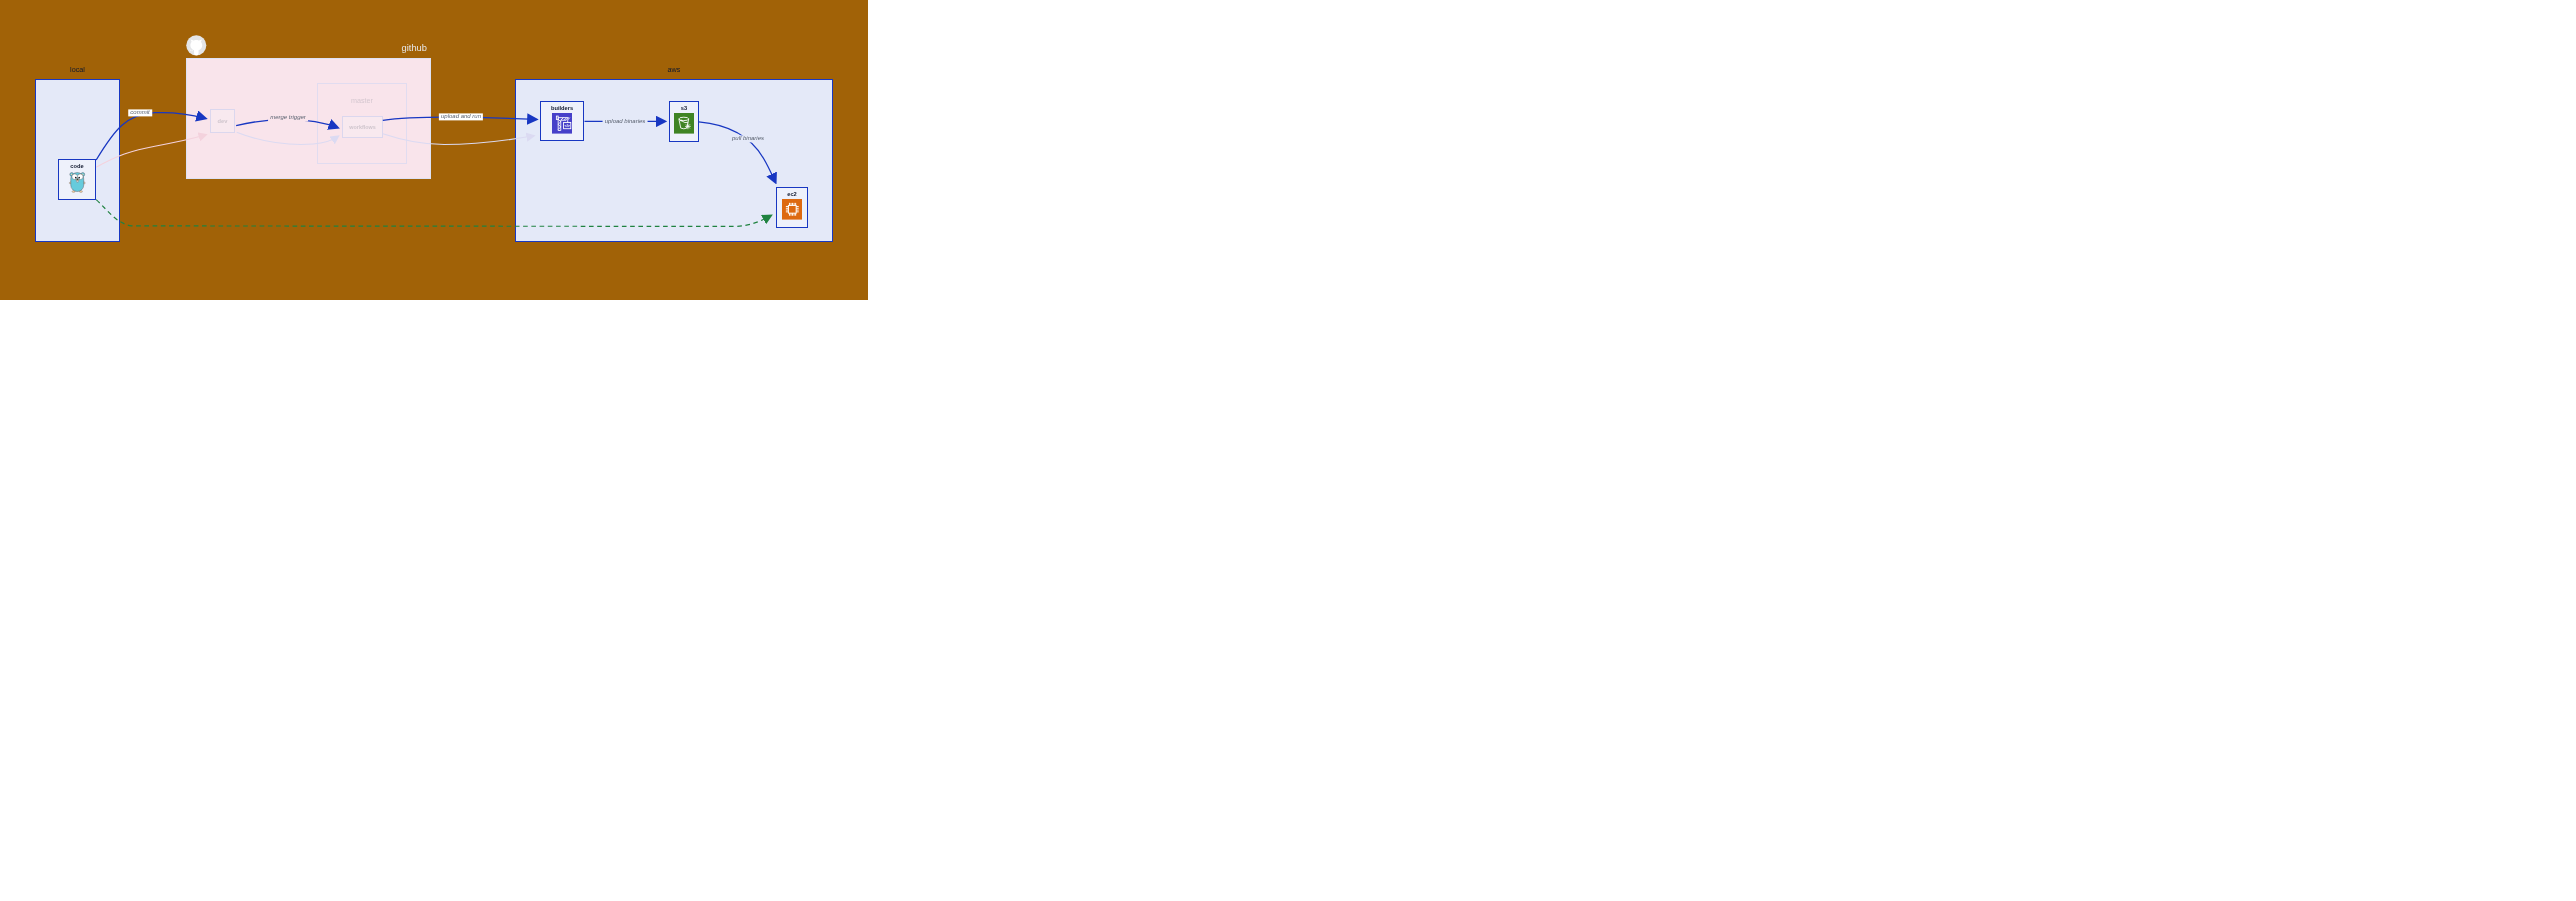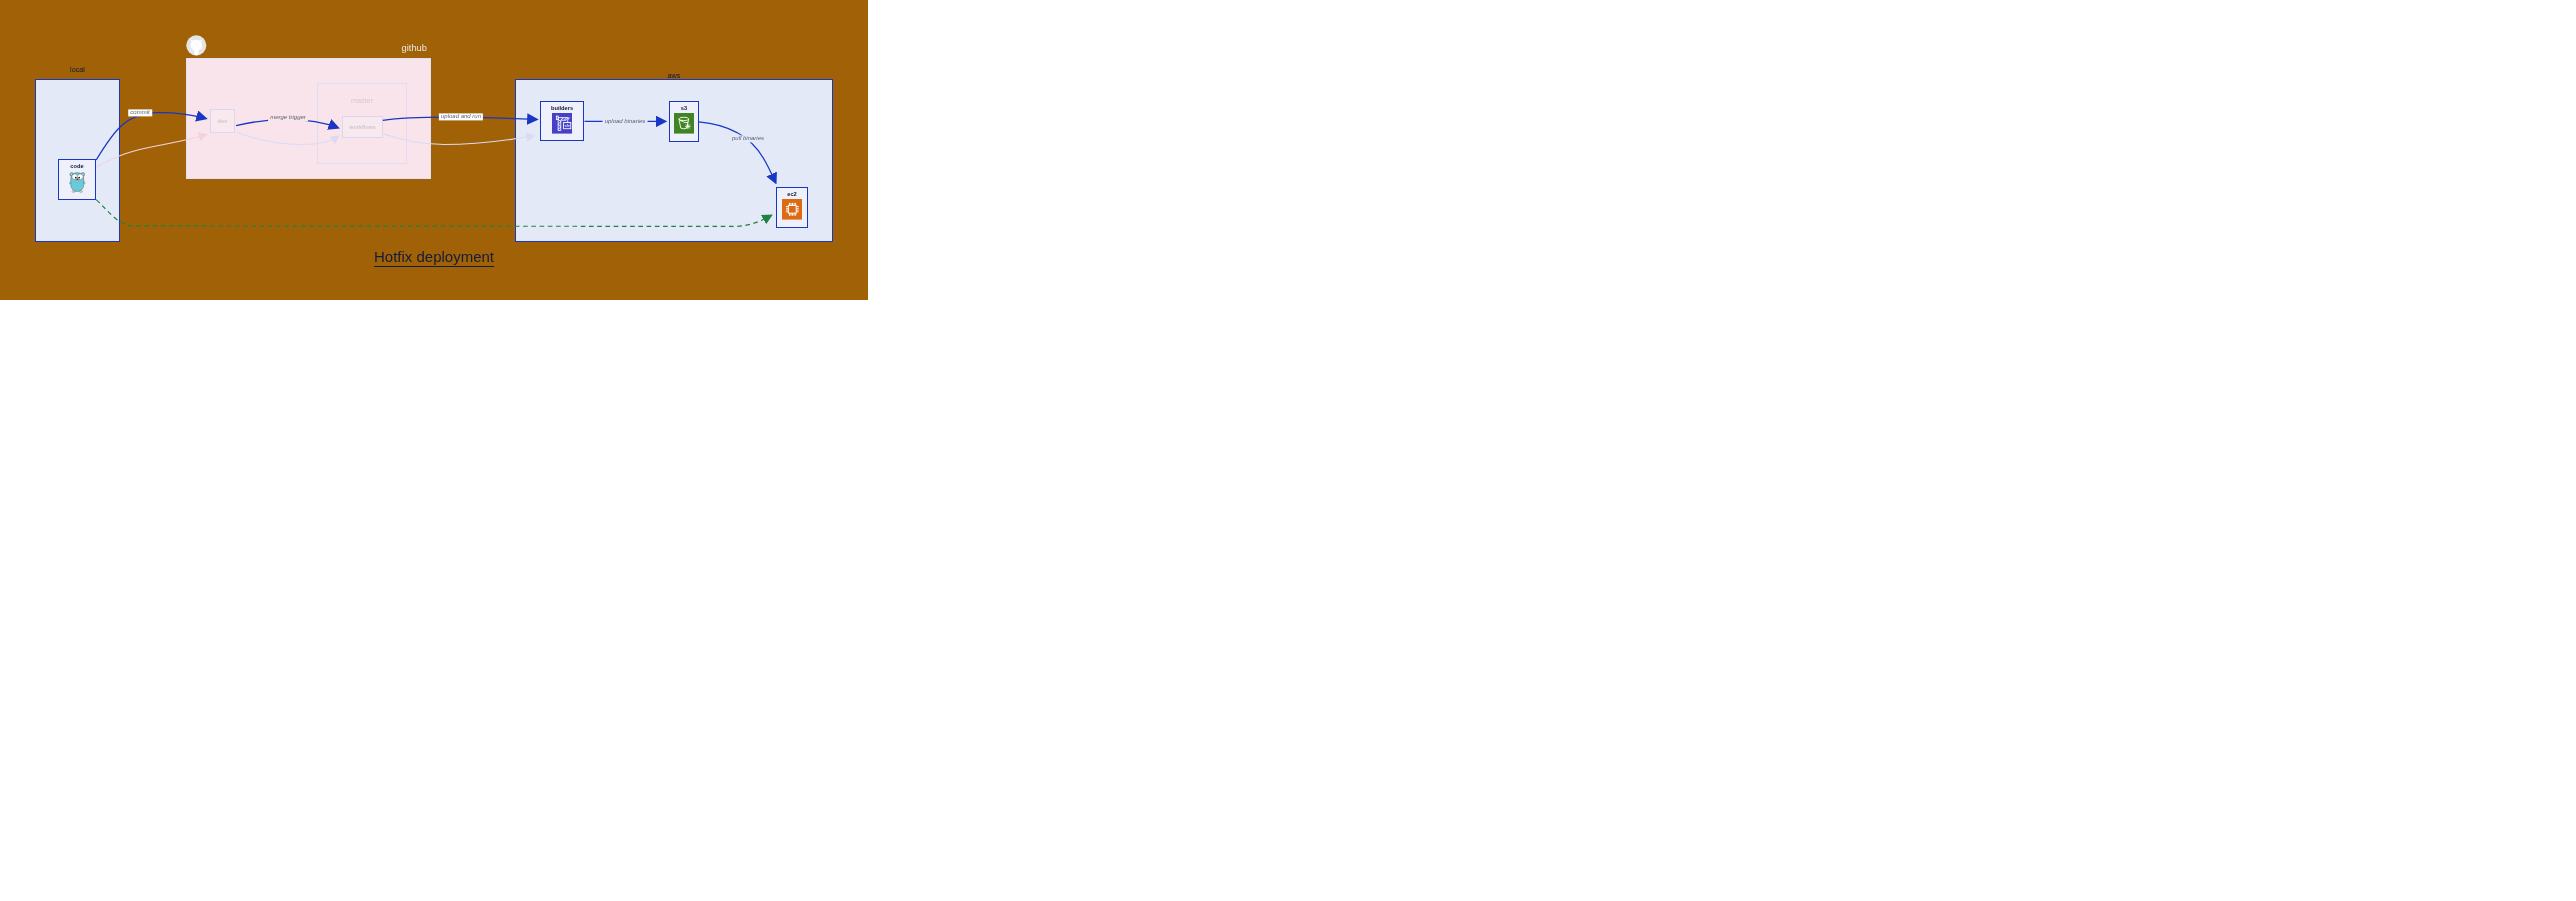--- a/index.html
+++ b/index.html
@@ -48,21 +48,21 @@
 <div class="canvas">
 
   <div class="container bright" style="left:35px;top:79px;width:85px;height:163px;"></div>
   <div class="container github" style="left:186px;top:58px;width:245px;height:121px;"></div>
   <div class="container master" style="left:317px;top:83px;width:90px;height:81px;"></div>
   <div class="container bright" style="left:515px;top:79px;width:318px;height:163px;"></div>
 
   <div class="clabel" style="left:35px;top:65px;width:85px;">local</div>
   <div class="clabel github" style="left:186px;top:43px;width:245px;">github</div>
   <div class="clabel master" style="left:317px;top:72px;width:90px;margin-top:24px;">master</div>
-  <div class="clabel" style="left:515px;top:71px;width:318px;">aws</div>
+  <div class="clabel" style="left:515px;top:65px;width:318px;">aws</div>
 
   <div class="watermark" style="left:186px;top:35px;">
     <svg width="20.6" height="20.6" viewBox="0 0 40 40">
       <circle cx="20" cy="20" r="19.5" fill="#E4E5E7"></circle>
       <path fill="#fff" d="M20 9.5c-6.6 0-11.5 4.6-11.5 10.6 0 4.6 2.7 8.2 7.2 9.6-.1 1.2-.1 2.7-.1 3.8 0 2.5.6 4.7 1.4 6 .9.2 1.9.3 3 .3s2.1-.1 3-.3c.8-1.3 1.4-3.5 1.4-6 0-1.1 0-2.6-.1-3.8 4.5-1.4 7.2-5 7.2-9.6 0-6-4.9-10.6-11.5-10.6z"></path>
       <path fill="#fff" d="M11.5 14.5l-2.5-5.8 5.9 2.2zM28.5 14.5l2.5-5.8-5.9 2.2z"></path>
       <path stroke="#fff" stroke-width="1.7" fill="none" stroke-dasharray="2 1.6" d="M13 30.5c-3.4.2-6.2-1.4-6.3-3.8"></path>
     </svg>
   </div>
 
@@ -183,16 +183,15 @@
 
     <path d="M 186 388 C 212 412 224 433 254 439 L 1425 440 C 1455 440 1477 430 1497 419" stroke="#1F8240" stroke-width="2.3" fill="none" stroke-dasharray="9 7" marker-end="url(#mg)"></path>
   </svg>
 
   <div class="elabel bg-white" style="left:140px;top:113px;">commit</div>
   <div class="elabel bg-pink" style="left:288px;top:118px;">merge trigger</div>
   <div class="elabel bg-white" style="left:461px;top:117px;">upload and run</div>
   <div class="elabel bg-blue" style="left:625px;top:122px;">upload binaries</div>
   <div class="elabel bg-blue" style="left:748px;top:139px;">pull binaries</div>
 
-  <div class="title" style="top:248px;">Hotfix deployment</div>
 
 </div>
 
 
 </body></html>

